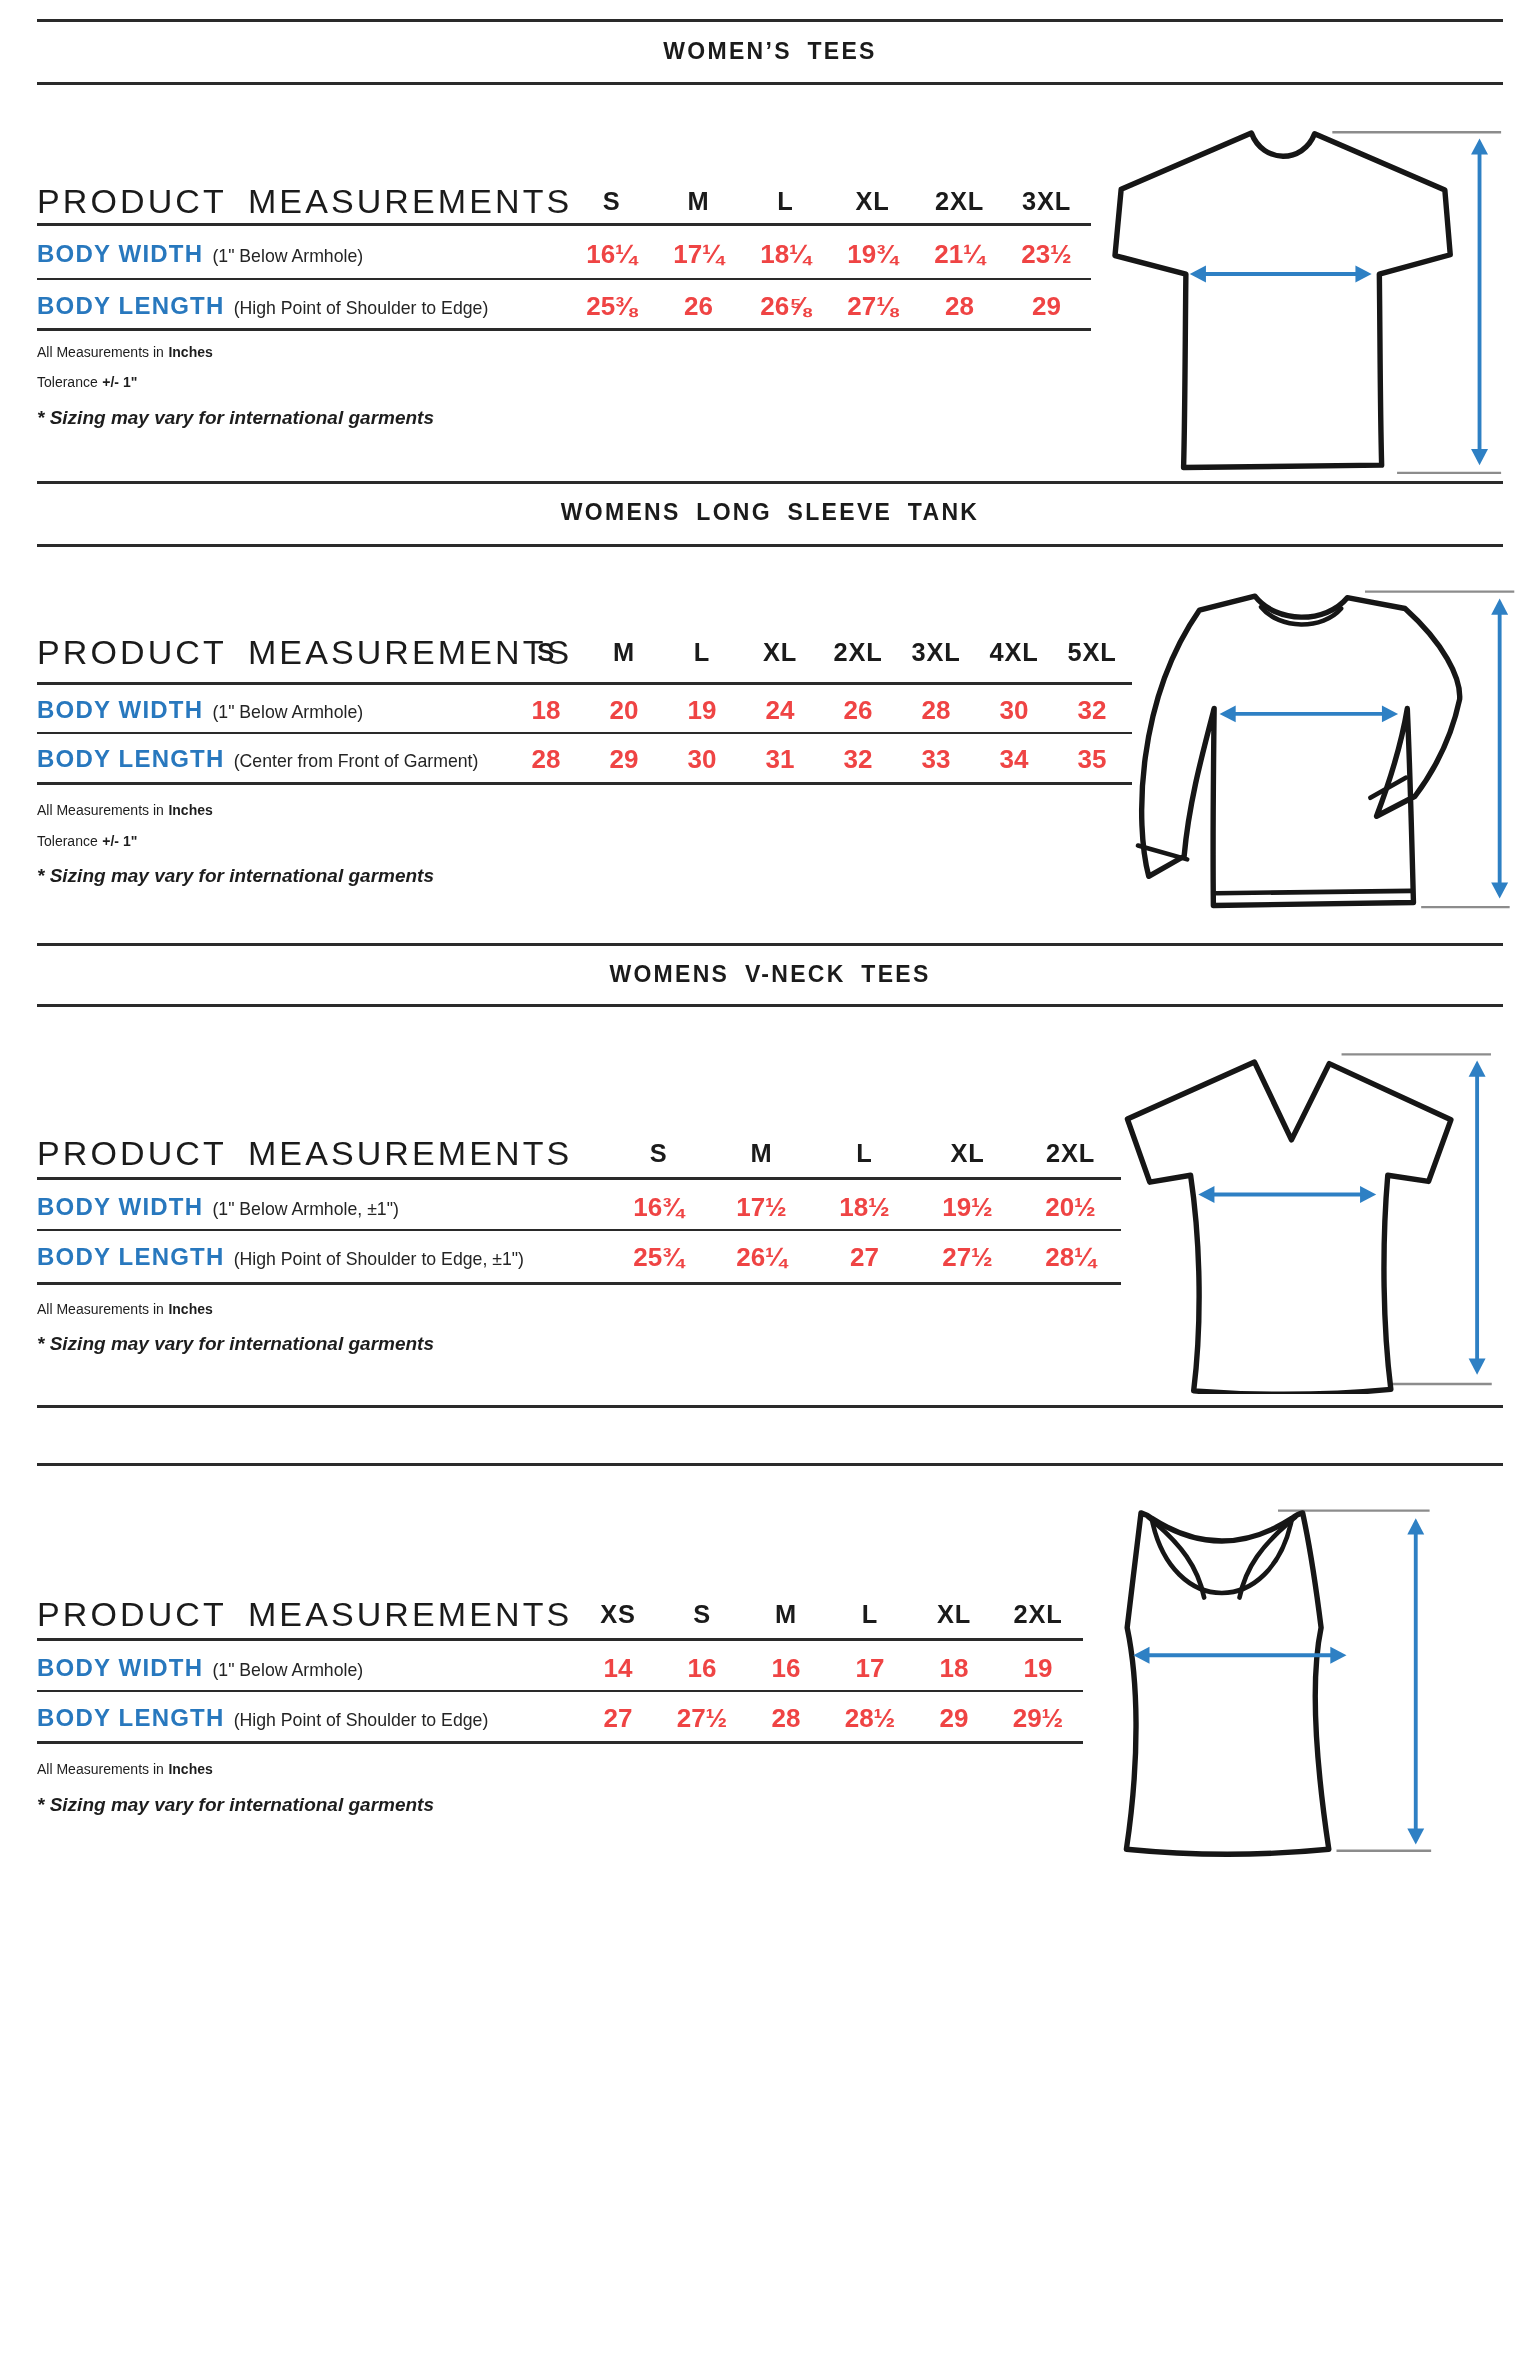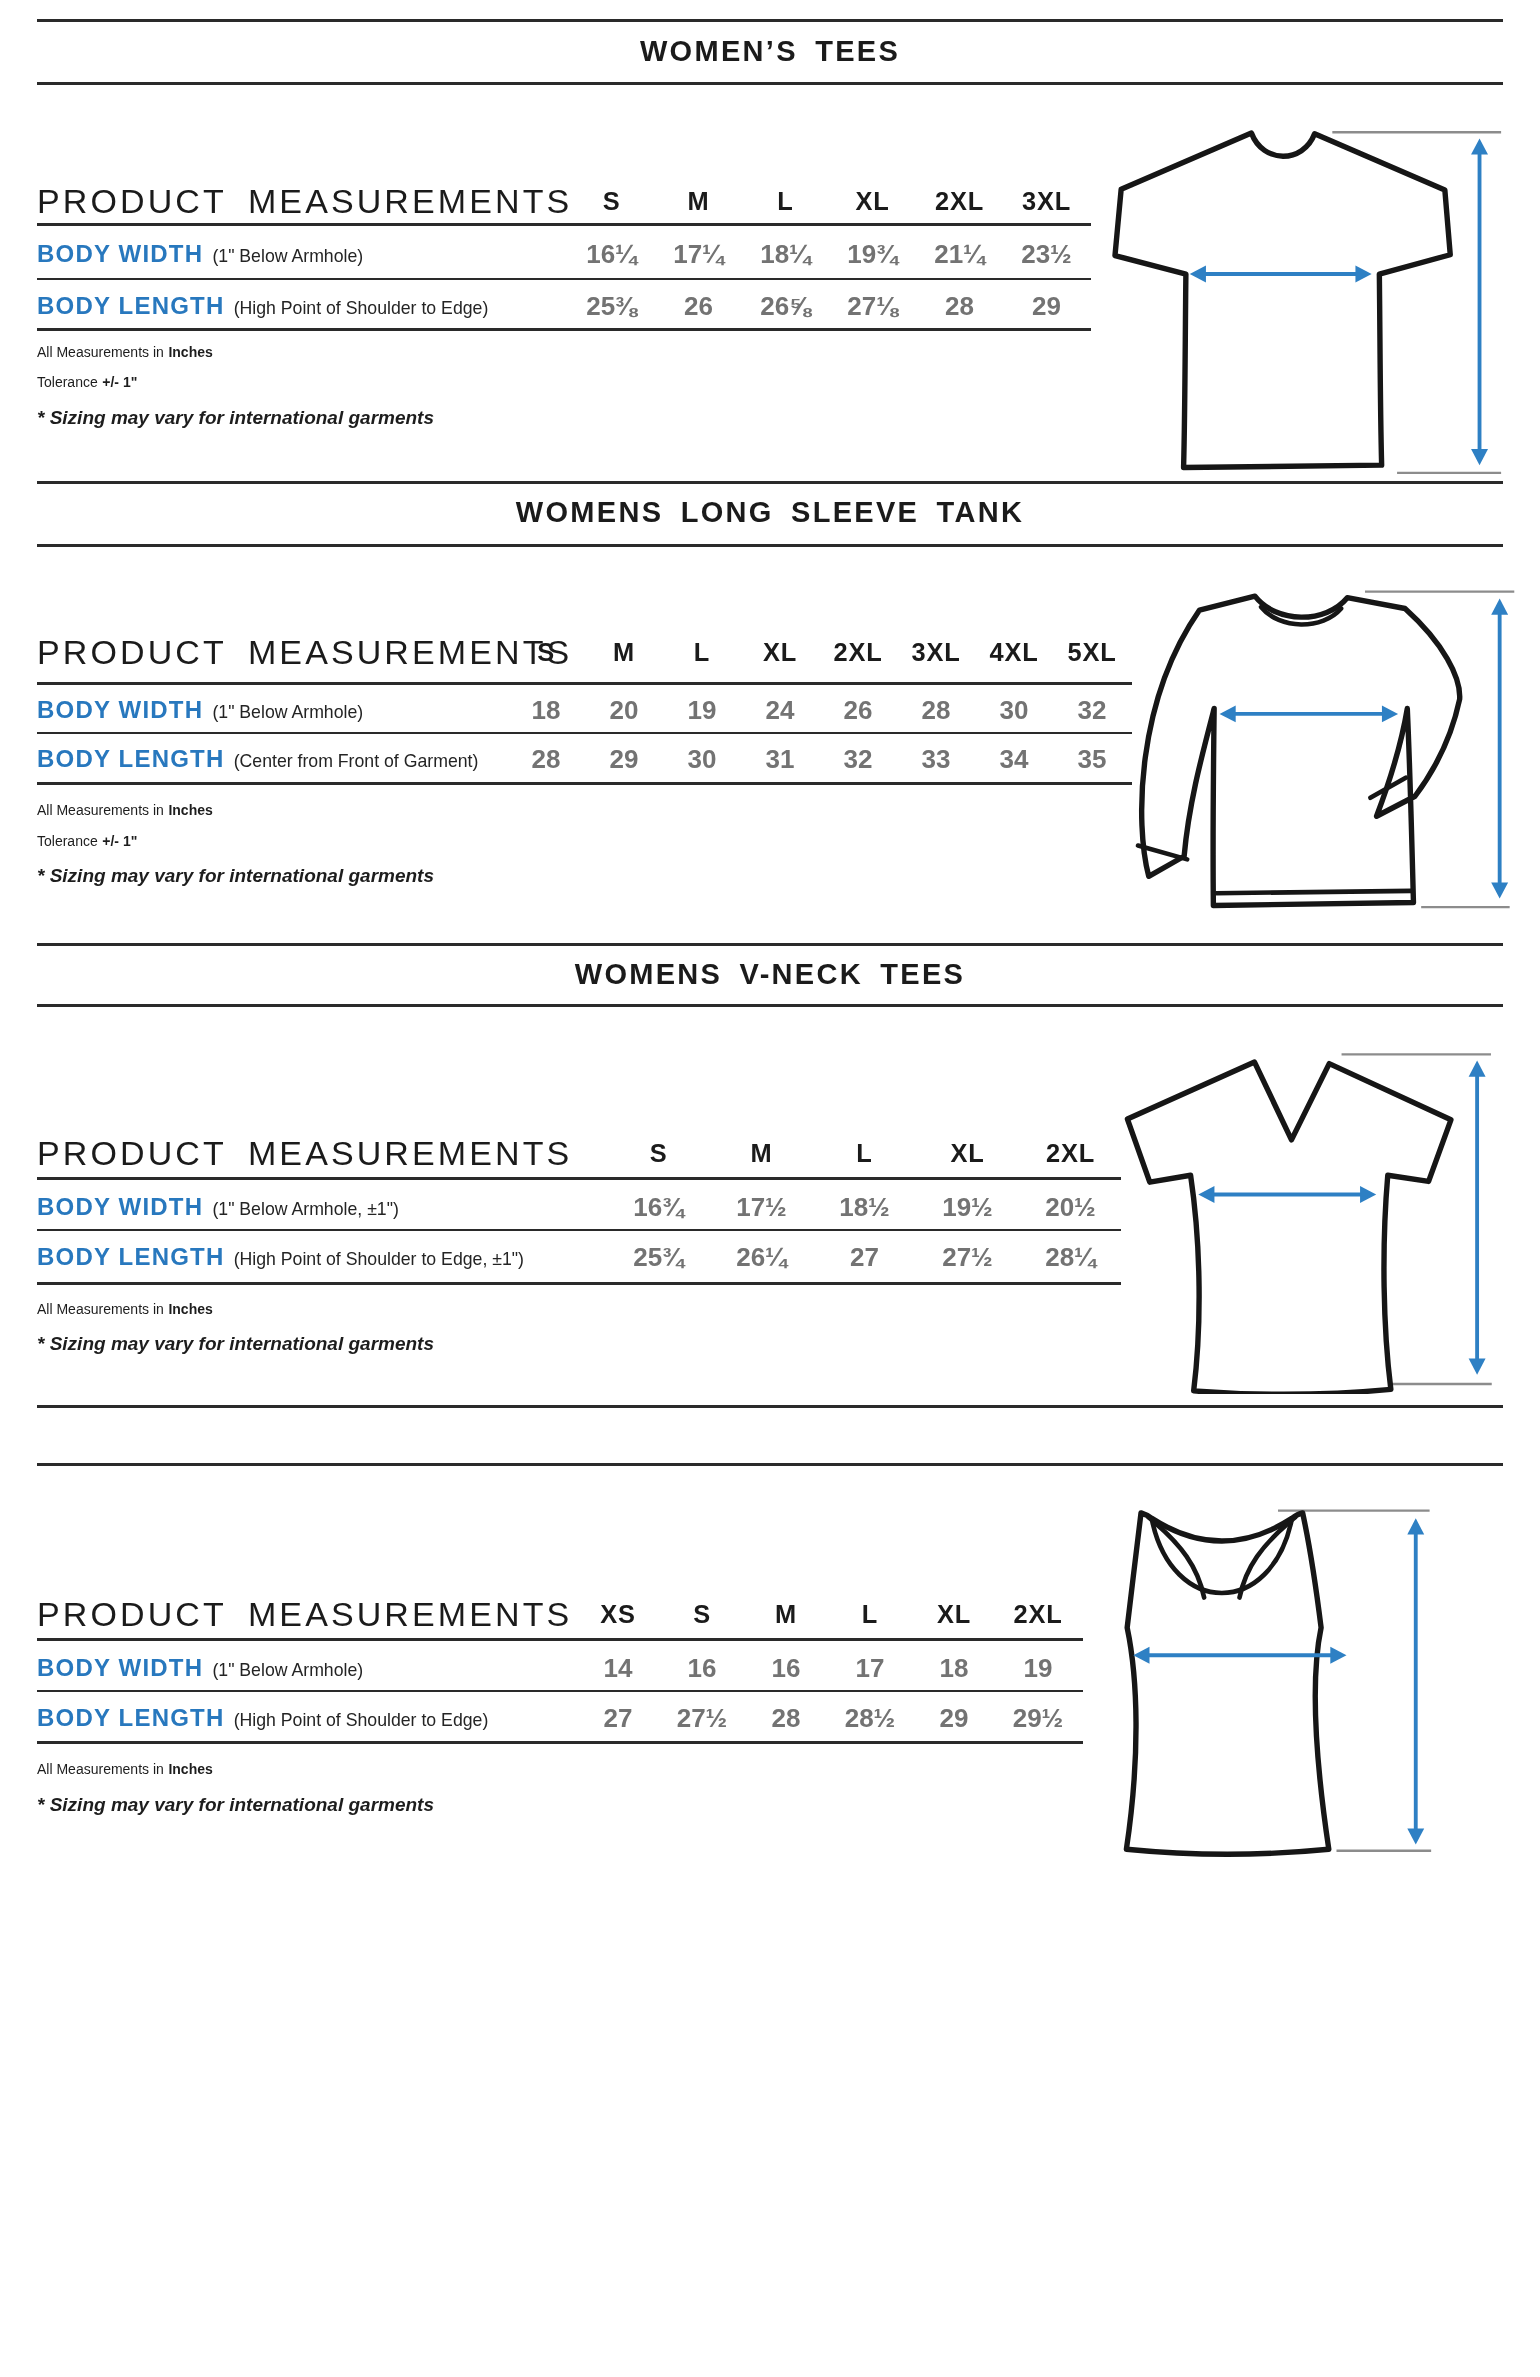--- a/index.html
+++ b/index.html
@@ -1,36 +1,36 @@
 <!DOCTYPE html>
 <html style="font-size:12.3px"><head>
 <meta charset="utf-8">
 <style>
   html,body{margin:0;padding:0;background:#ffffff;}
   .page{position:relative;width:1540px;height:2377px;background:#ffffff;overflow:hidden;
         font-family:"Liberation Sans",sans-serif;color:#1c1c1c;}
   .hrule{position:absolute;left:37px;width:1466px;height:3.1px;background:#2a2a2a;}
   .title{position:absolute;left:0;width:100%;text-align:center;margin:0;
-         font-size:29px;font-weight:bold;letter-spacing:2.3px;word-spacing:7px;
+         font-size:23px;font-weight:bold;letter-spacing:2.3px;word-spacing:7px;
          color:#1b1b1b;line-height:40px;}
   .tline{position:absolute;left:37px;background:#2a2a2a;}
   .thick{height:3.1px;}
   .thin{height:1.5px;}
   .w1{width:1054px}.w2{width:1095px}.w3{width:1084px}.w4{width:1046px}
   .trow{position:absolute;left:37px;display:grid;align-items:center;height:32px;}
   .cols1{width:1054px;grid-template-columns:531px repeat(6,87px);}
   .cols2{width:1095px;grid-template-columns:470px repeat(8,78px);}
   .cols3{width:1084px;grid-template-columns:570px repeat(5,103px);}
   .cols4{width:1046px;grid-template-columns:539px repeat(6,84px);}
   .hlabel{font-size:34px;font-weight:normal;letter-spacing:3.1px;word-spacing:9.2px;color:#1b1b1b;white-space:nowrap;}
   .size{font-size:25.4px;font-weight:bold;text-align:center;letter-spacing:0.8px;color:#1b1b1b;}
   .rlabel{display:flex;align-items:baseline;gap:9.2px;white-space:nowrap;}
   .blab{font-size:24px;font-weight:bold;color:#2878be;letter-spacing:1.2px;}
   .rnote{font-size:17.7px;color:#242424;}
-  .val{font-size:26px;font-weight:bold;color:#737373;text-align:center;white-space:nowrap;}
+  .val{font-size:26px;font-weight:bold;color:#ef4444;text-align:center;white-space:nowrap;}
   .note{position:absolute;left:37px;margin:0;font-size:14px;color:#1d1d1d;white-space:nowrap;}
   .note b{margin-left:4.6px;}
   .sizing{font-style:italic;font-weight:bold;font-size:19px;}
   .illus{position:absolute;}
   .garment{fill:#ffffff;stroke:#161616;stroke-width:7;stroke-linejoin:round;stroke-linecap:round;}
   .gdetail{fill:none;stroke:#161616;stroke-width:6;stroke-linejoin:round;stroke-linecap:round;}
   .arrowline{stroke:#2e80c4;stroke-width:5;}
   .arrowhead{fill:#2e80c4;}
   .refline{stroke:#8c8c8c;stroke-width:3;}
 </style>

